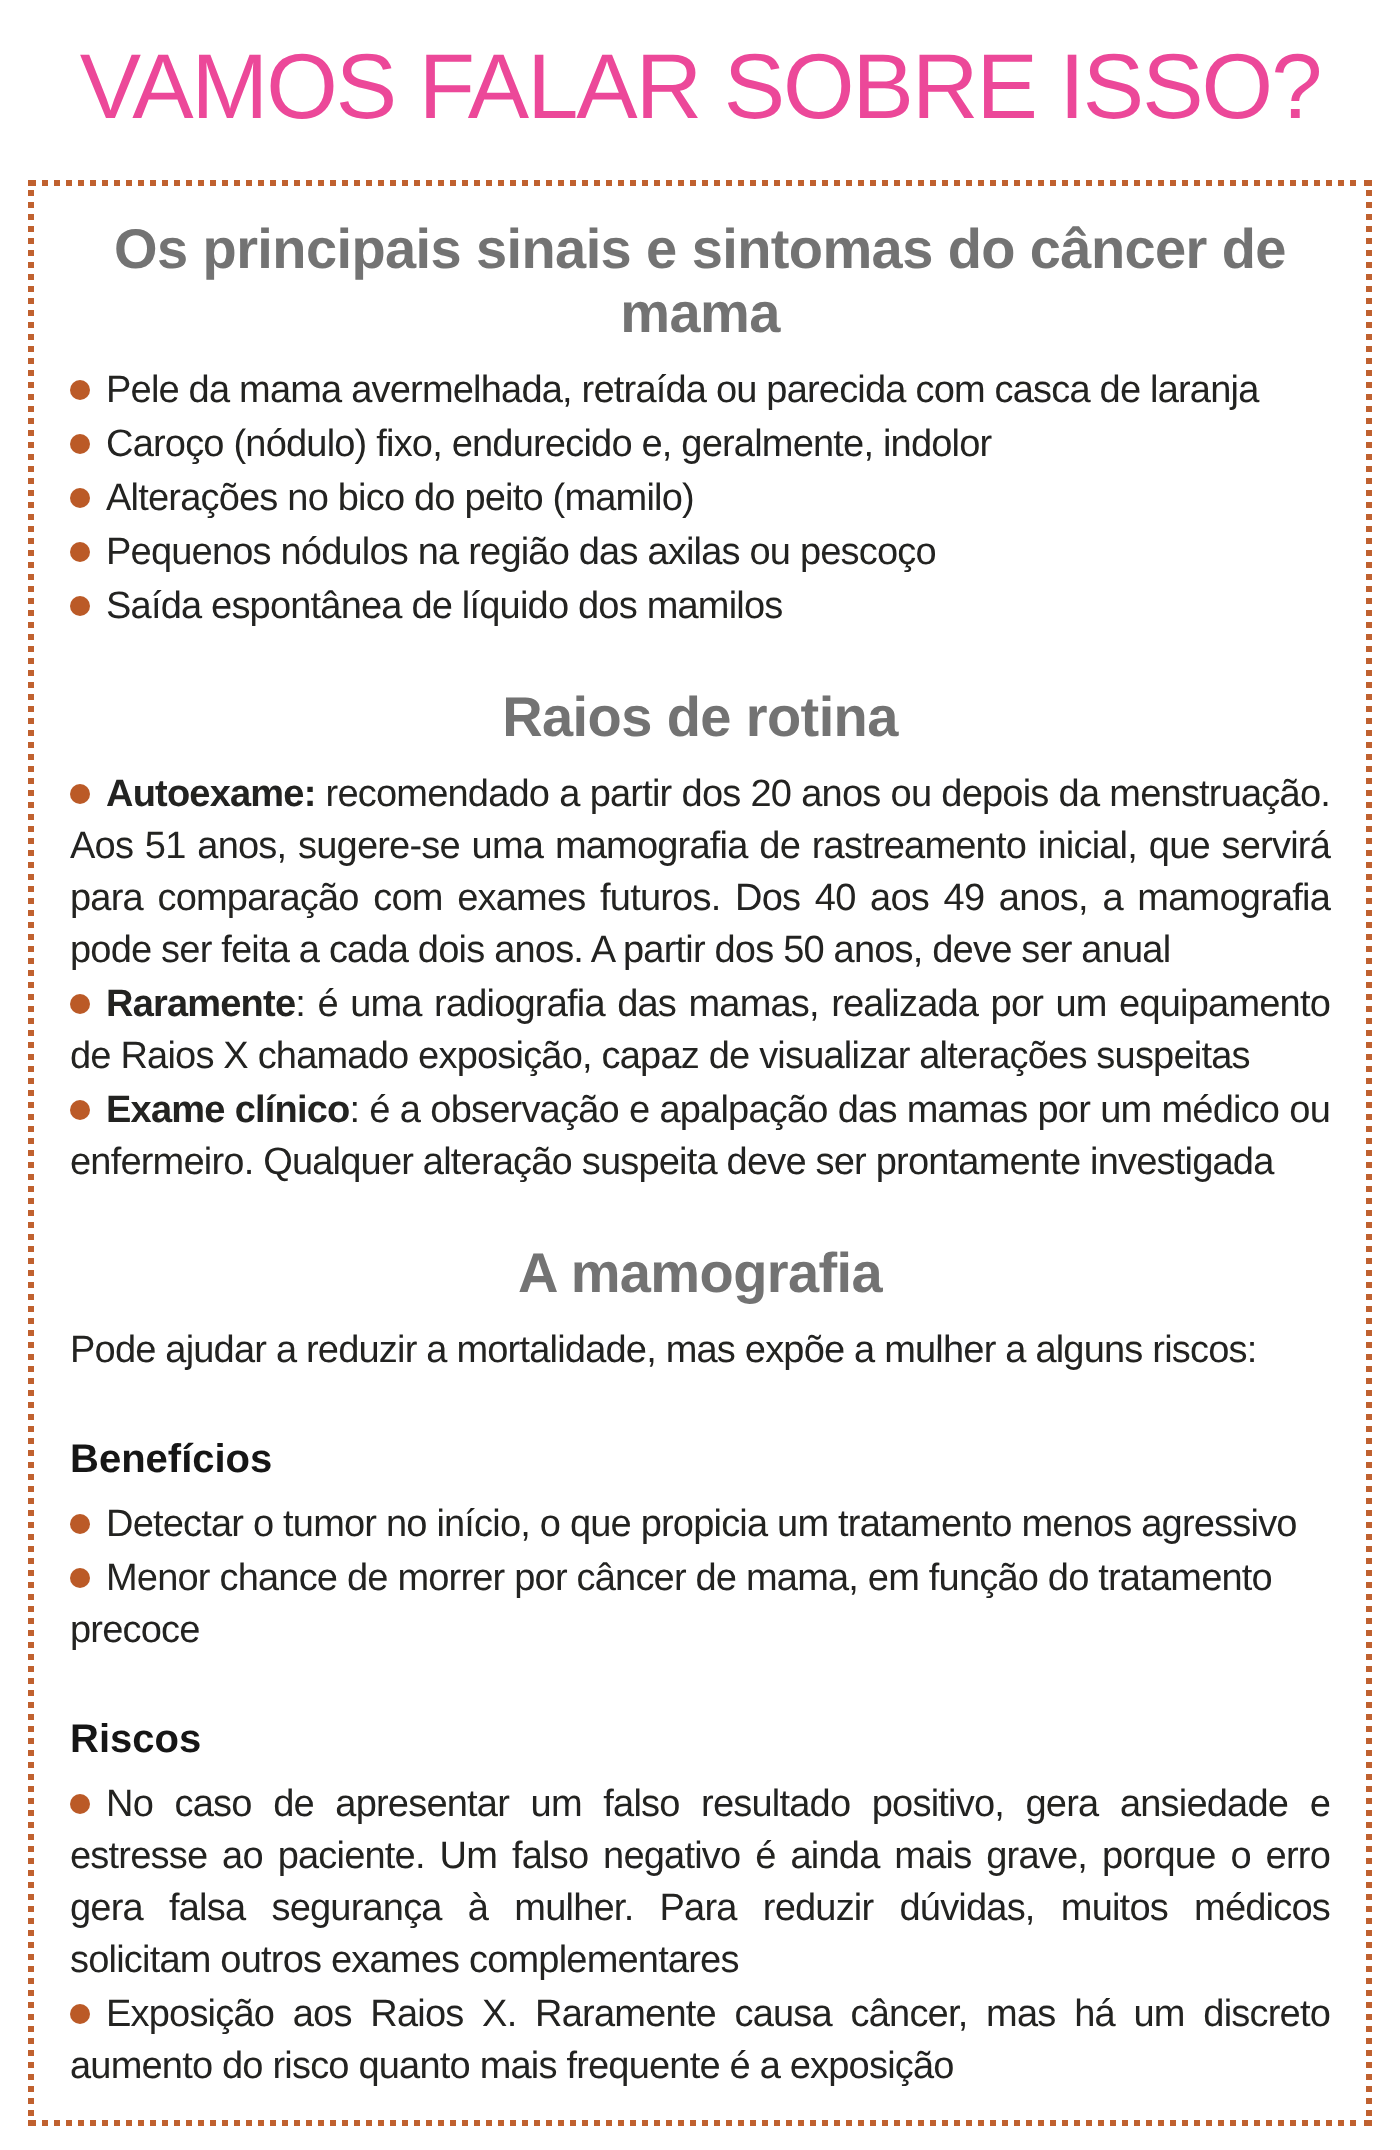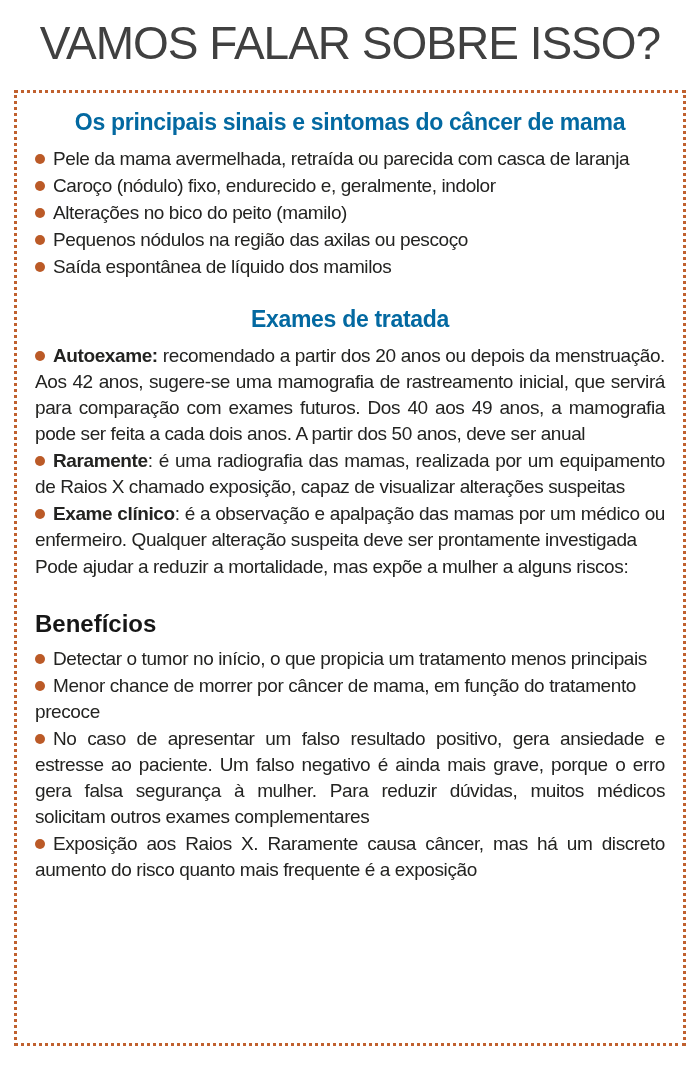--- a/index.html
+++ b/index.html
@@ -6,44 +6,44 @@
   html, body { background: #ffffff; }
   body {
     width: 700px;
     height: 1075px;
     overflow: hidden;
     font-family: "Liberation Sans", sans-serif;
     color: #1f1f1d;
   }
   .page-title {
     text-align: center;
-    color: #404040;
+    color: #ec4899;
     font-size: 46px;
     font-weight: 500;
     letter-spacing: -1px;
     margin: 16px 0 20px 0;
   }
   .panel {
     margin: 0 14px;
     border: 3px dotted #c0612f;
     padding: 12px 18px 12px 18px;
     min-height: 956px;
   }
   .panel h2 {
     text-align: center;
-    font-size: 23px;
+    font-size: 28px;
     font-weight: bold;
-    color: #0369a1;
+    color: #737373;
     letter-spacing: -0.3px;
     margin: 26px 0 10px 0;
   }
   .panel h2.first { margin-top: 4px; }
   .panel h3 {
     text-align: left;
-    font-size: 24px;
+    font-size: 20px;
     font-weight: bold;
     color: #161616;
     margin: 30px 0 8px 0;
   }
   .bullet, .para {
     font-size: 19px;
     line-height: 26px;
     letter-spacing: -0.4px;
     color: #232321;
     margin: 1px 0;
@@ -68,31 +68,33 @@
 <div class="panel">
 
   <h2 class="first">Os principais sinais e sintomas do câncer de mama</h2>
 
   <p class="bullet"><span class="dot"></span><span>Pele da mama avermelhada, retraída ou parecida com casca de laranja</span></p>
   <p class="bullet"><span class="dot"></span><span>Caroço (nódulo) fixo, endurecido e, geralmente, indolor</span></p>
   <p class="bullet"><span class="dot"></span><span>Alterações no bico do peito (mamilo)</span></p>
   <p class="bullet"><span class="dot"></span><span>Pequenos nódulos na região das axilas ou pescoço</span></p>
   <p class="bullet"><span class="dot"></span><span>Saída espontânea de líquido dos mamilos</span></p>
 
-  <h2>Exames de tratada</h2>
+  <h2>Raios de rotina</h2>
 
-  <p class="bullet just"><span class="dot"></span><b>Autoexame:</b><span> recomendado a partir dos 20 anos ou depois da menstruação. Aos 42 anos, sugere-se uma mamografia de rastreamento inicial, que servirá para comparação com exames futuros. Dos 40 aos 49 anos, a mamografia pode ser feita a cada dois anos. A partir dos 50 anos, deve ser anual</span></p>
+  <p class="bullet just"><span class="dot"></span><b>Autoexame:</b><span> recomendado a partir dos 20 anos ou depois da menstruação. Aos 51 anos, sugere-se uma mamografia de rastreamento inicial, que servirá para comparação com exames futuros. Dos 40 aos 49 anos, a mamografia pode ser feita a cada dois anos. A partir dos 50 anos, deve ser anual</span></p>
   <p class="bullet just"><span class="dot"></span><b>Raramente</b><span>: é uma radiografia das mamas, realizada por um equipamento de Raios X chamado exposição, capaz de visualizar alterações suspeitas</span></p>
   <p class="bullet just"><span class="dot"></span><b>Exame clínico</b><span>: é a observação e apalpação das mamas por um médico ou enfermeiro. Qualquer alteração suspeita deve ser prontamente investigada</span></p>
 
+  <h2>A mamografia</h2>
 
   <p class="para">Pode ajudar a reduzir a mortalidade, mas expõe a mulher a alguns riscos:</p>
 
   <h3>Benefícios</h3>
 
-  <p class="bullet"><span class="dot"></span><span>Detectar o tumor no início, o que propicia um tratamento menos principais</span></p>
+  <p class="bullet"><span class="dot"></span><span>Detectar o tumor no início, o que propicia um tratamento menos agressivo</span></p>
   <p class="bullet"><span class="dot"></span><span>Menor chance de morrer por câncer de mama, em função do tratamento precoce</span></p>
 
+  <h3>Riscos</h3>
 
   <p class="bullet just"><span class="dot"></span><span>No caso de apresentar um falso resultado positivo, gera ansiedade e estresse ao paciente. Um falso negativo é ainda mais grave, porque o erro gera falsa segurança à mulher. Para reduzir dúvidas, muitos médicos solicitam outros exames complementares</span></p>
   <p class="bullet just"><span class="dot"></span><span>Exposição aos Raios X. Raramente causa câncer, mas há um discreto aumento do risco quanto mais frequente é a exposição</span></p>
 
 </div>
 
 </body></html>

